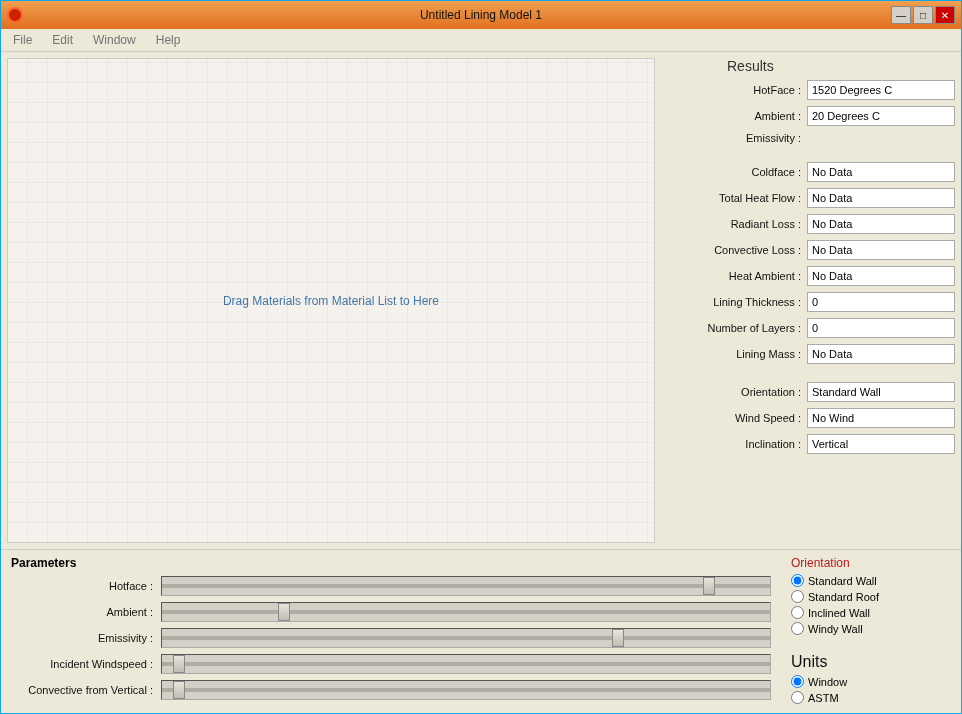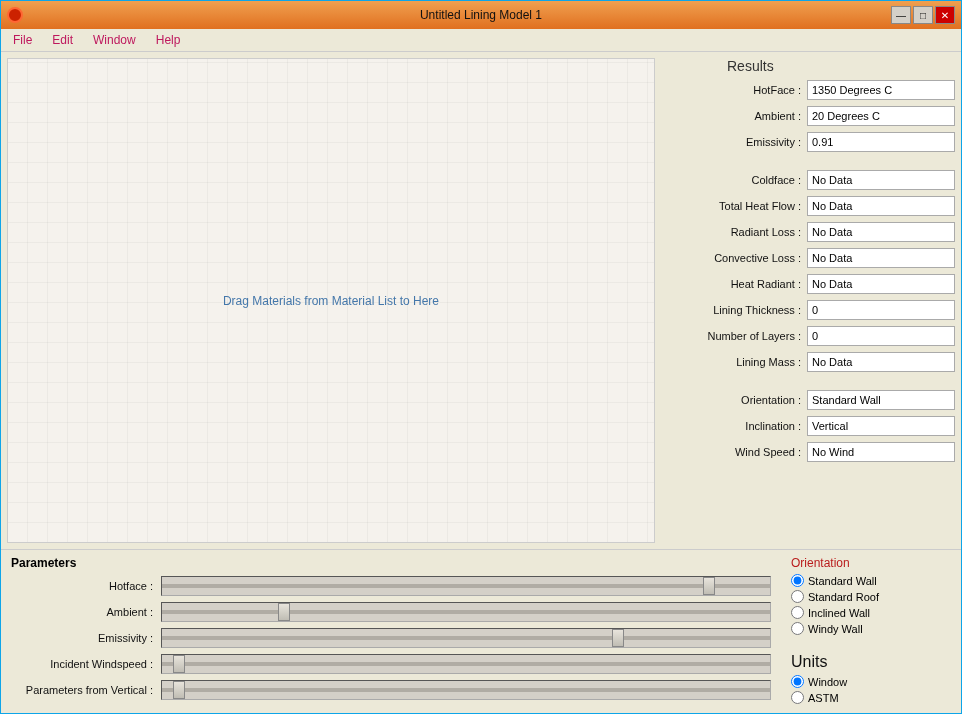--- a/index.html
+++ b/index.html
@@ -73,21 +73,21 @@
       border-bottom: 1px solid #ccc;
       padding: 2px 4px;
       display: flex;
       gap: 4px;
       flex-shrink: 0;
     }
     .menu-item {
       padding: 2px 8px;
       cursor: pointer;
       font-size: 12px;
-      color: #be185d;
+      color: #737373;
     }
     .main-content {
       display: flex;
       flex: 1;
       overflow: hidden;
     }
     
     .drag-panel {
       flex: 1;
       background: #f0ede8;
@@ -259,29 +259,28 @@
 
     <div class="drag-panel">
       <span class="drag-text">Drag Materials from Material List to Here</span>
     </div>
 
     <div class="right-panel">
       <div class="results-title">Results</div>
 
       <div class="result-row">
         <span class="result-label">HotFace :</span>
-        <div class="result-value">1350 Degrees C</div>
+        <div class="result-value">1520 Degrees C</div>
       </div>
       <div class="result-row">
         <span class="result-label">Ambient :</span>
         <div class="result-value">20 Degrees C</div>
       </div>
       <div class="result-row">
         <span class="result-label">Emissivity :</span>
-        <div class="result-value">0.91</div>
       </div>
 
       <div class="section-divider"></div>
 
       <div class="result-row">
         <span class="result-label">Coldface :</span>
         <div class="result-value">No Data</div>
       </div>
       <div class="result-row">
         <span class="result-label">Total Heat Flow :</span>
@@ -289,21 +288,21 @@
       </div>
       <div class="result-row">
         <span class="result-label">Radiant Loss :</span>
         <div class="result-value">No Data</div>
       </div>
       <div class="result-row">
         <span class="result-label">Convective Loss :</span>
         <div class="result-value">No Data</div>
       </div>
       <div class="result-row">
-        <span class="result-label">Heat Radiant :</span>
+        <span class="result-label">Heat Ambient :</span>
         <div class="result-value">No Data</div>
       </div>
       <div class="result-row">
         <span class="result-label">Lining Thickness :</span>
         <div class="result-value">0</div>
       </div>
       <div class="result-row">
         <span class="result-label">Number of Layers :</span>
         <div class="result-value">0</div>
       </div>
@@ -312,26 +311,26 @@
         <div class="result-value">No Data</div>
       </div>
 
       <div class="section-divider"></div>
 
       <div class="result-row">
         <span class="result-label">Orientation :</span>
         <div class="result-value">Standard Wall</div>
       </div>
       <div class="result-row">
+        <span class="result-label">Wind Speed :</span>
+        <div class="result-value">No Wind</div>
+      </div>
+      <div class="result-row">
         <span class="result-label">Inclination :</span>
         <div class="result-value">Vertical</div>
-      </div>
-      <div class="result-row">
-        <span class="result-label">Wind Speed :</span>
-        <div class="result-value">No Wind</div>
       </div>
     </div>
   </div>
 
   <div class="bottom-panel">
     <div class="params-left">
       <div class="params-title">Parameters</div>
 
       <div class="param-row">
         <span class="param-label">Hotface :</span>
@@ -355,21 +354,21 @@
         </div>
       </div>
       <div class="param-row">
         <span class="param-label">Incident Windspeed :</span>
         <div class="param-slider">
           <div class="slider-track"></div>
           <div class="slider-thumb" style="left: calc(2% - 1px);"></div>
         </div>
       </div>
       <div class="param-row">
-        <span class="param-label">Parameters from Vertical :</span>
+        <span class="param-label">Convective from Vertical :</span>
         <div class="param-slider">
           <div class="slider-track"></div>
           <div class="slider-thumb" style="left: calc(2% - 1px);"></div>
         </div>
       </div>
     </div>
 
     <div class="orientation-panel">
       <div class="orientation-title">Orientation</div>
 

